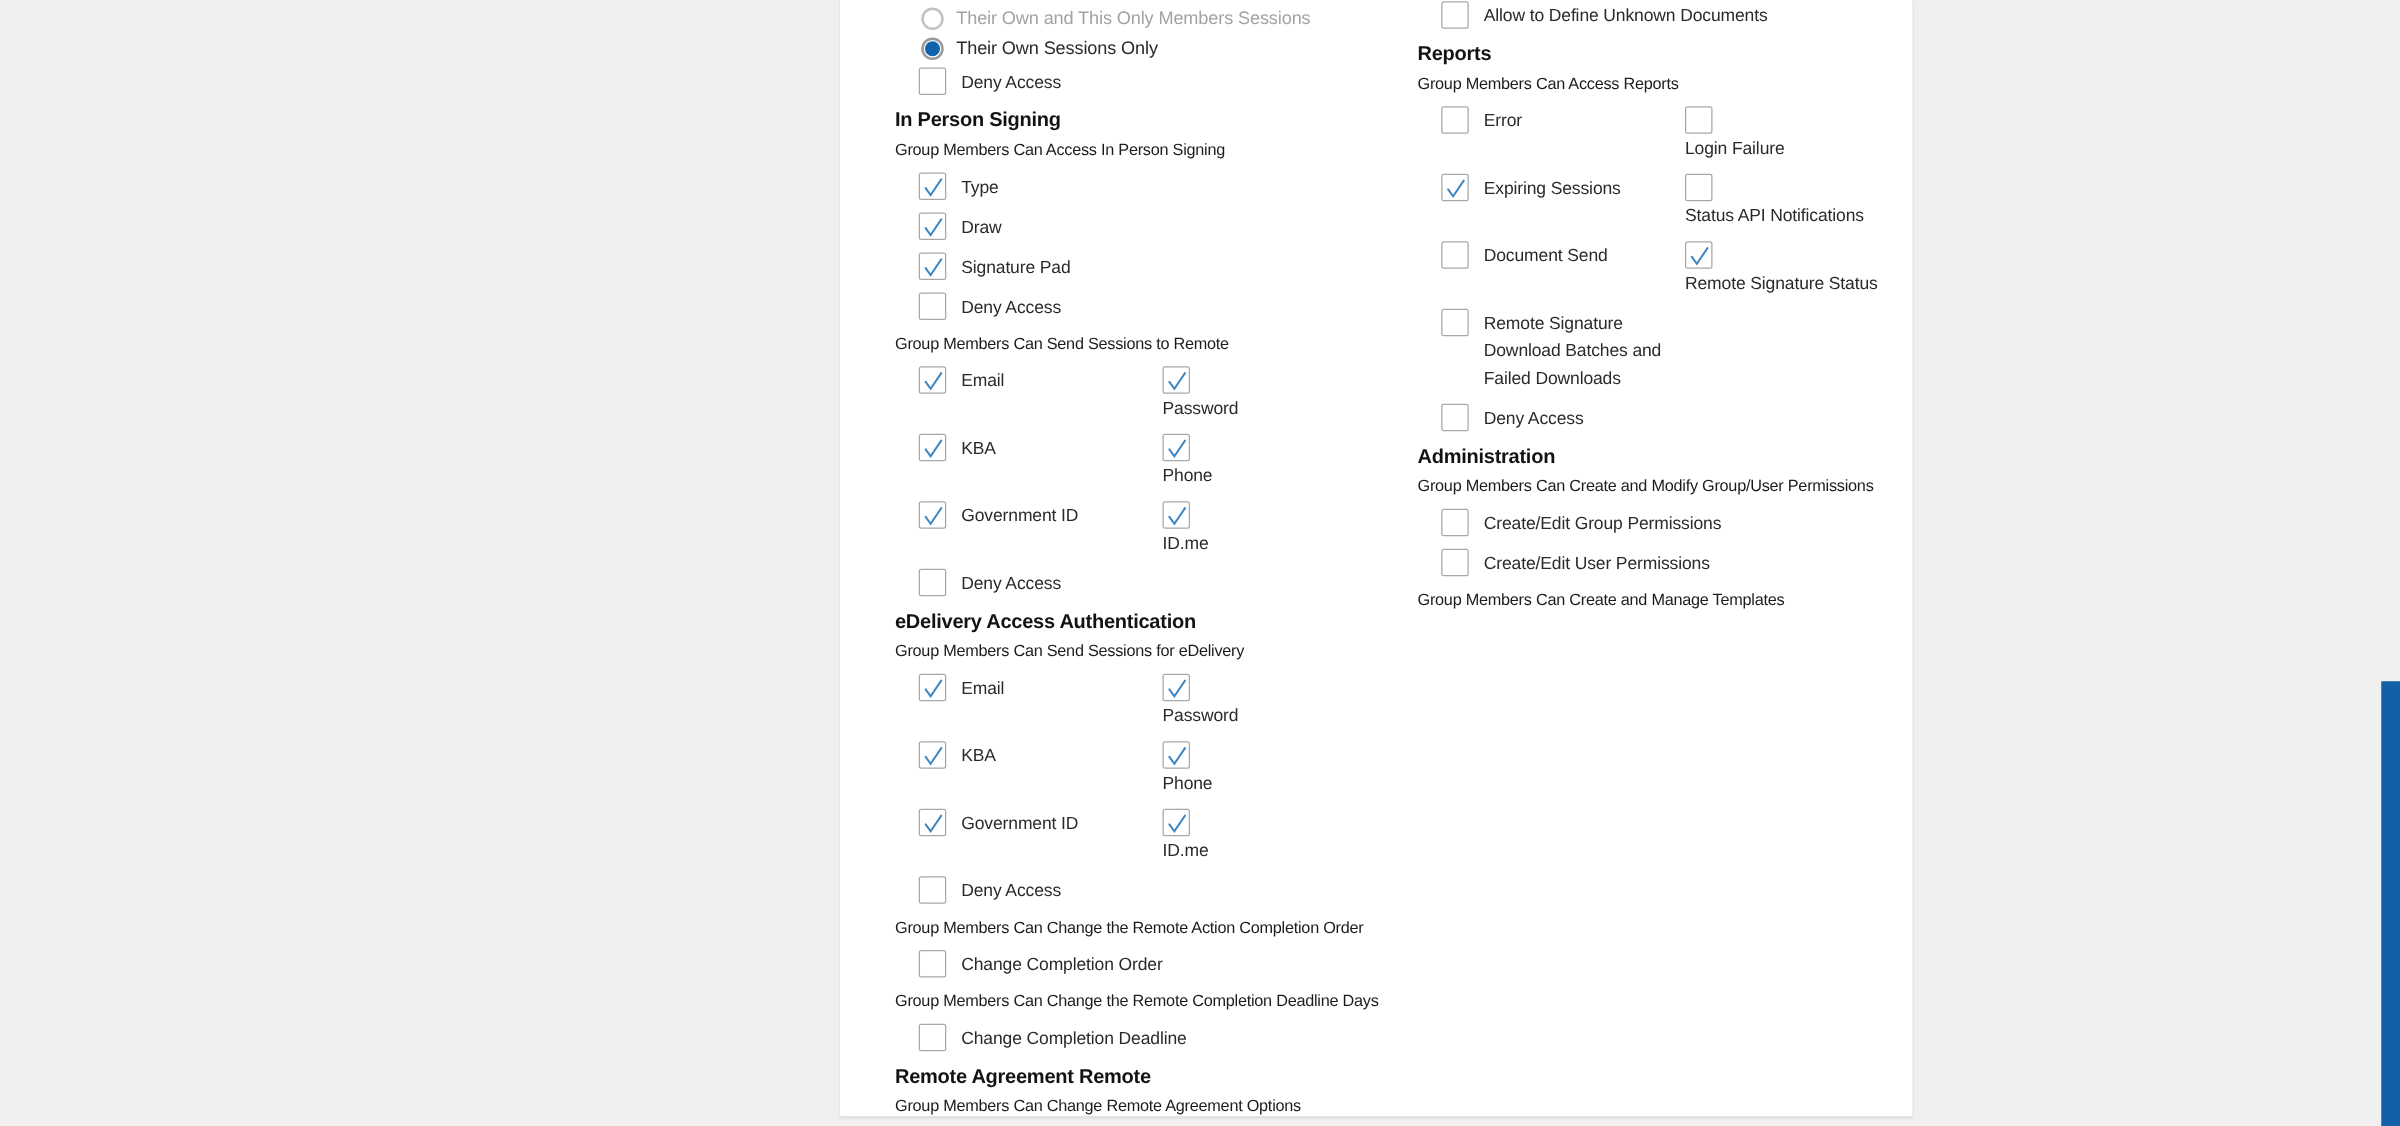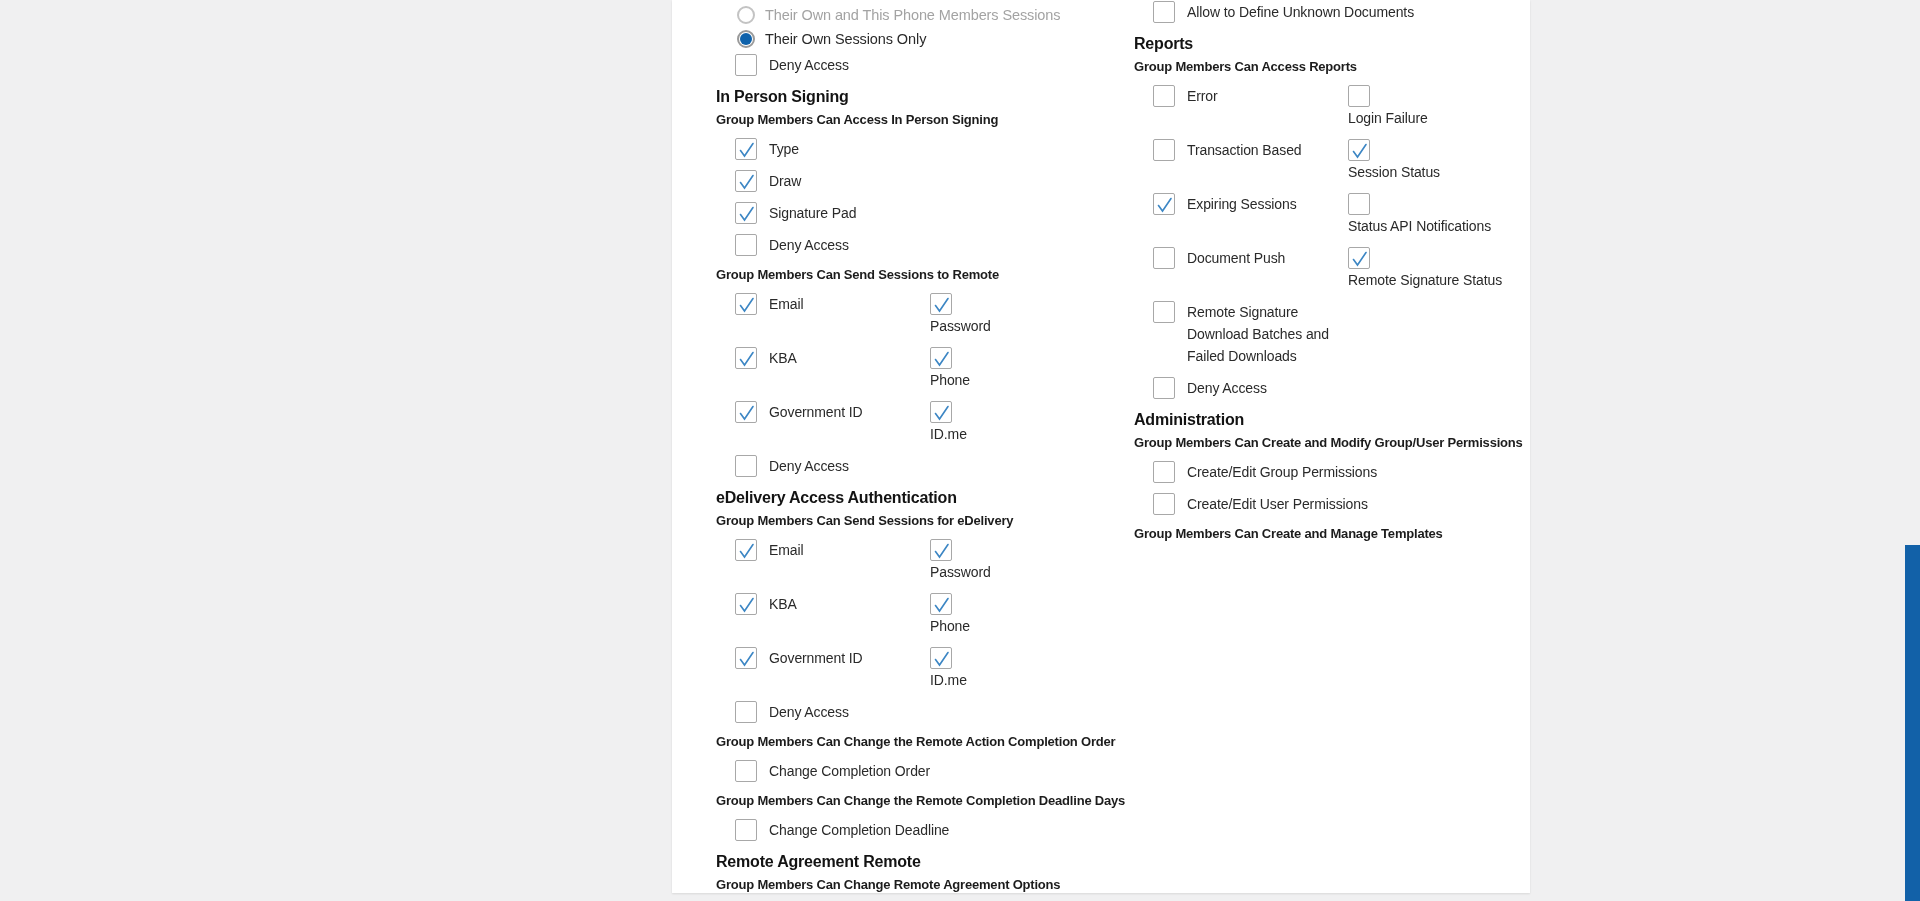--- a/index.html
+++ b/index.html
@@ -34,21 +34,21 @@
     font-size: 16px;
     font-weight: bold;
     line-height: 21px;
     letter-spacing: -0.2px;
     color: var(--heading-text, #131313);
     margin: 2px 0 4px 0;
     white-space: nowrap;
   }
   .section-sub {
     font-size: 13px;
-    font-weight: bold;
+    font-weight: normal;
     line-height: 17px;
     letter-spacing: -0.2px;
     color: var(--subheading-text, #1c1c1c);
     margin: 3px 0 10px 0;
     white-space: nowrap;
   }
 
   .radio-group { margin-bottom: 3px; }
   .radio-row {
     display: flex;
@@ -128,21 +128,21 @@
 </style>
 </head>
 <body>
 
 <div class="page">
   <div class="panel">
     <div class="col col-left" id="col-left">
         <div class="radio-group">
           <div class="radio-row">
             <span class="radio disabled"></span>
-            <span class="radio-label disabled">Their Own and This Phone Members Sessions</span>
+            <span class="radio-label disabled">Their Own and This Only Members Sessions</span>
           </div>
           <div class="radio-row">
             <span class="radio selected"></span>
             <span class="radio-label">Their Own Sessions Only</span>
           </div>
         </div>
         <div class="checks">
           <div class="check-row">
             <div class="check-item">
               <span class="checkbox"></span>
@@ -367,50 +367,36 @@
               <span class="checkbox"></span>
               <span class="check-label">Error</span>
             </div>
             <div class="check-item">
               <span class="checkbox"></span>
               <span class="check-label">Login Failure</span>
             </div>
           </div>
           <div class="check-row">
             <div class="check-item">
-              <span class="checkbox"></span>
-              <span class="check-label">Transaction Based</span>
-            </div>
-            <div class="check-item">
-              <span class="checkbox checked">
-                <svg width="22" height="22" viewBox="0 0 22 22">
-                  <path d="M4.5 11.5 L8.5 17 L17 4.5" fill="none" stroke="var(--check-blue, #3c86c4)" stroke-width="1.6" stroke-linecap="round"></path>
-                </svg>
-              </span>
-              <span class="check-label">Session Status</span>
-            </div>
-          </div>
-          <div class="check-row">
-            <div class="check-item">
               <span class="checkbox checked">
                 <svg width="22" height="22" viewBox="0 0 22 22">
                   <path d="M4.5 11.5 L8.5 17 L17 4.5" fill="none" stroke="var(--check-blue, #3c86c4)" stroke-width="1.6" stroke-linecap="round"></path>
                 </svg>
               </span>
               <span class="check-label">Expiring Sessions</span>
             </div>
             <div class="check-item">
               <span class="checkbox"></span>
               <span class="check-label">Status API Notifications</span>
             </div>
           </div>
           <div class="check-row">
             <div class="check-item">
               <span class="checkbox"></span>
-              <span class="check-label">Document Push</span>
+              <span class="check-label">Document Send</span>
             </div>
             <div class="check-item">
               <span class="checkbox checked">
                 <svg width="22" height="22" viewBox="0 0 22 22">
                   <path d="M4.5 11.5 L8.5 17 L17 4.5" fill="none" stroke="var(--check-blue, #3c86c4)" stroke-width="1.6" stroke-linecap="round"></path>
                 </svg>
               </span>
               <span class="check-label">Remote Signature Status</span>
             </div>
           </div>

